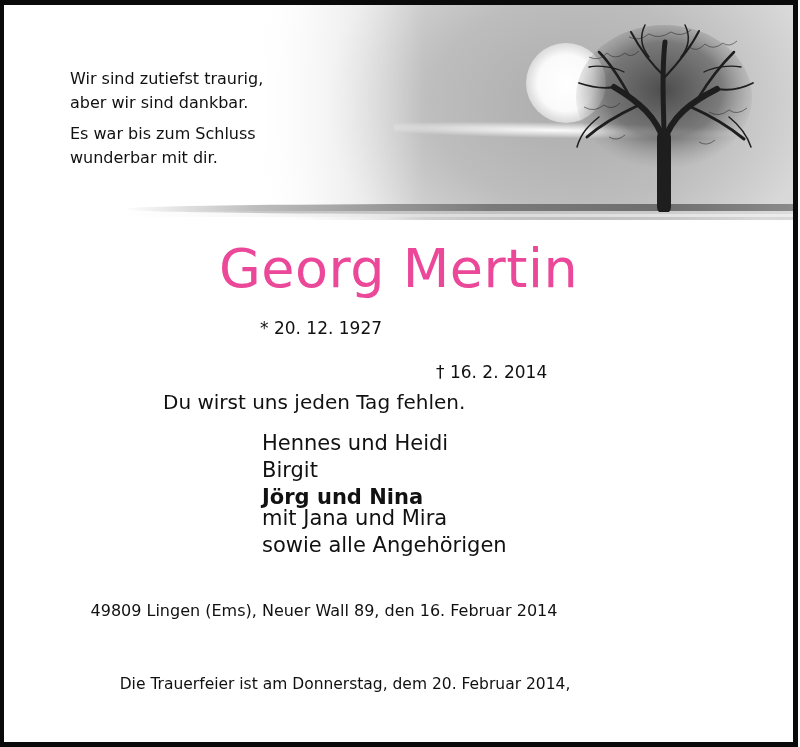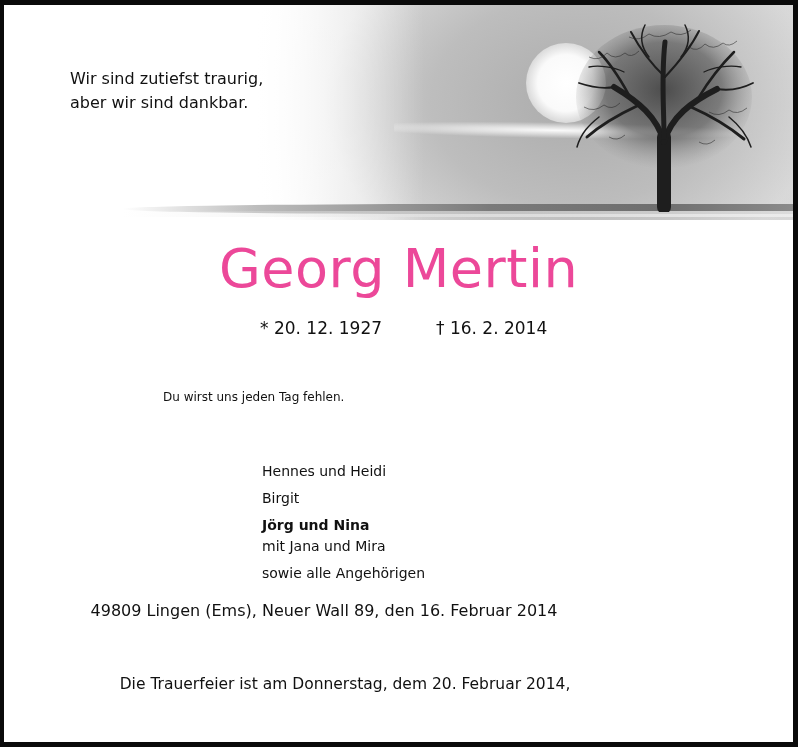--- a/index.html
+++ b/index.html
@@ -16,23 +16,23 @@
   .streak { position:absolute; left:390px; top:118px; width:400px; height:16px; background:radial-gradient(ellipse 50% 50% at 40% 50%, rgba(255,255,255,0.95) 0%, rgba(255,255,255,0.5) 50%, rgba(255,255,255,0) 100%); transform:rotate(1deg); }
   .horizon { position:absolute; left:118px; top:199px; width:671px; height:10px; background:linear-gradient(90deg, rgba(200,200,200,0) 0%, #bdbdbd 20%, #7a7a7a 55%, #6e6e6e 80%, #8a8a8a 100%); border-radius:50% 0 0 50% / 50% 0 0 50%; }
   .horizon-shadow { position:absolute; left:118px; top:206px; width:671px; height:6px; background:linear-gradient(90deg, rgba(255,255,255,0) 0%, rgba(230,230,230,0.6) 40%, rgba(240,240,240,0.8) 100%); }
   .tree { position:absolute; left:565px; top:12px; width:190px; height:195px; }
   .poem { position:absolute; left:66px; top:62px; font-size:16px; line-height:24px; color:#111; }
   .poem p { margin:0; }
   .poem .stanza { margin-bottom:7px; }
   .name { position:absolute; left:0; width:789px; top:232px; text-align:center; font-size:54px; letter-spacing:0.5px; color:#ec4899; }
   .dates { position:absolute; top:313px; font-size:17px; color:#111; }
   .born { left:256px; }
-  .died { left:432px; }
-  .farewell { position:absolute; left:159px; top:385px; font-size:12px; }
-  .family { position:absolute; left:258px; top:453px; font-size:14px; line-height:27px; }
+  .died { left:432px;margin-top:44px; }
+  .farewell { position:absolute; left:159px; top:385px; font-size:20px; }
+  .family { position:absolute; left:258px; top:425px; font-size:21px; line-height:27px; }
   .family div { margin:0; }
   .family .bold { font-weight:bold; }
   .family .tight { margin-top:-6px; }
   .address { position:absolute; left:0; width:640px; top:596px; text-align:center; font-size:16px; }
   .funeral { position:absolute; left:0; width:682px; top:667px; text-align:center; font-size:15.5px; line-height:24px; }
 </style>
 </head>
 <body>
 
 <div class="frame">
@@ -82,20 +82,24 @@
         <path d="M40 120 q8 5 16 -2 M130 125 q8 5 16 -2"></path>
       </g>
     </svg>
   </div>
 
   <div class="poem">
     <div class="stanza">
       <p>Wir sind zutiefst traurig,</p>
       <p>aber wir sind dankbar.</p>
     </div>
+    <div class="stanza">
+      <p>Es war bis zum Schluss</p>
+      <p>wunderbar mit dir.</p>
+    </div>
   </div>
 
   <div class="name">Georg Mertin</div>
 
   <div class="dates born">* 20. 12. 1927</div>
   <div class="dates died">† 16. 2. 2014</div>
 
   <div class="farewell">Du wirst uns jeden Tag fehlen.</div>
 
   <div class="family">

